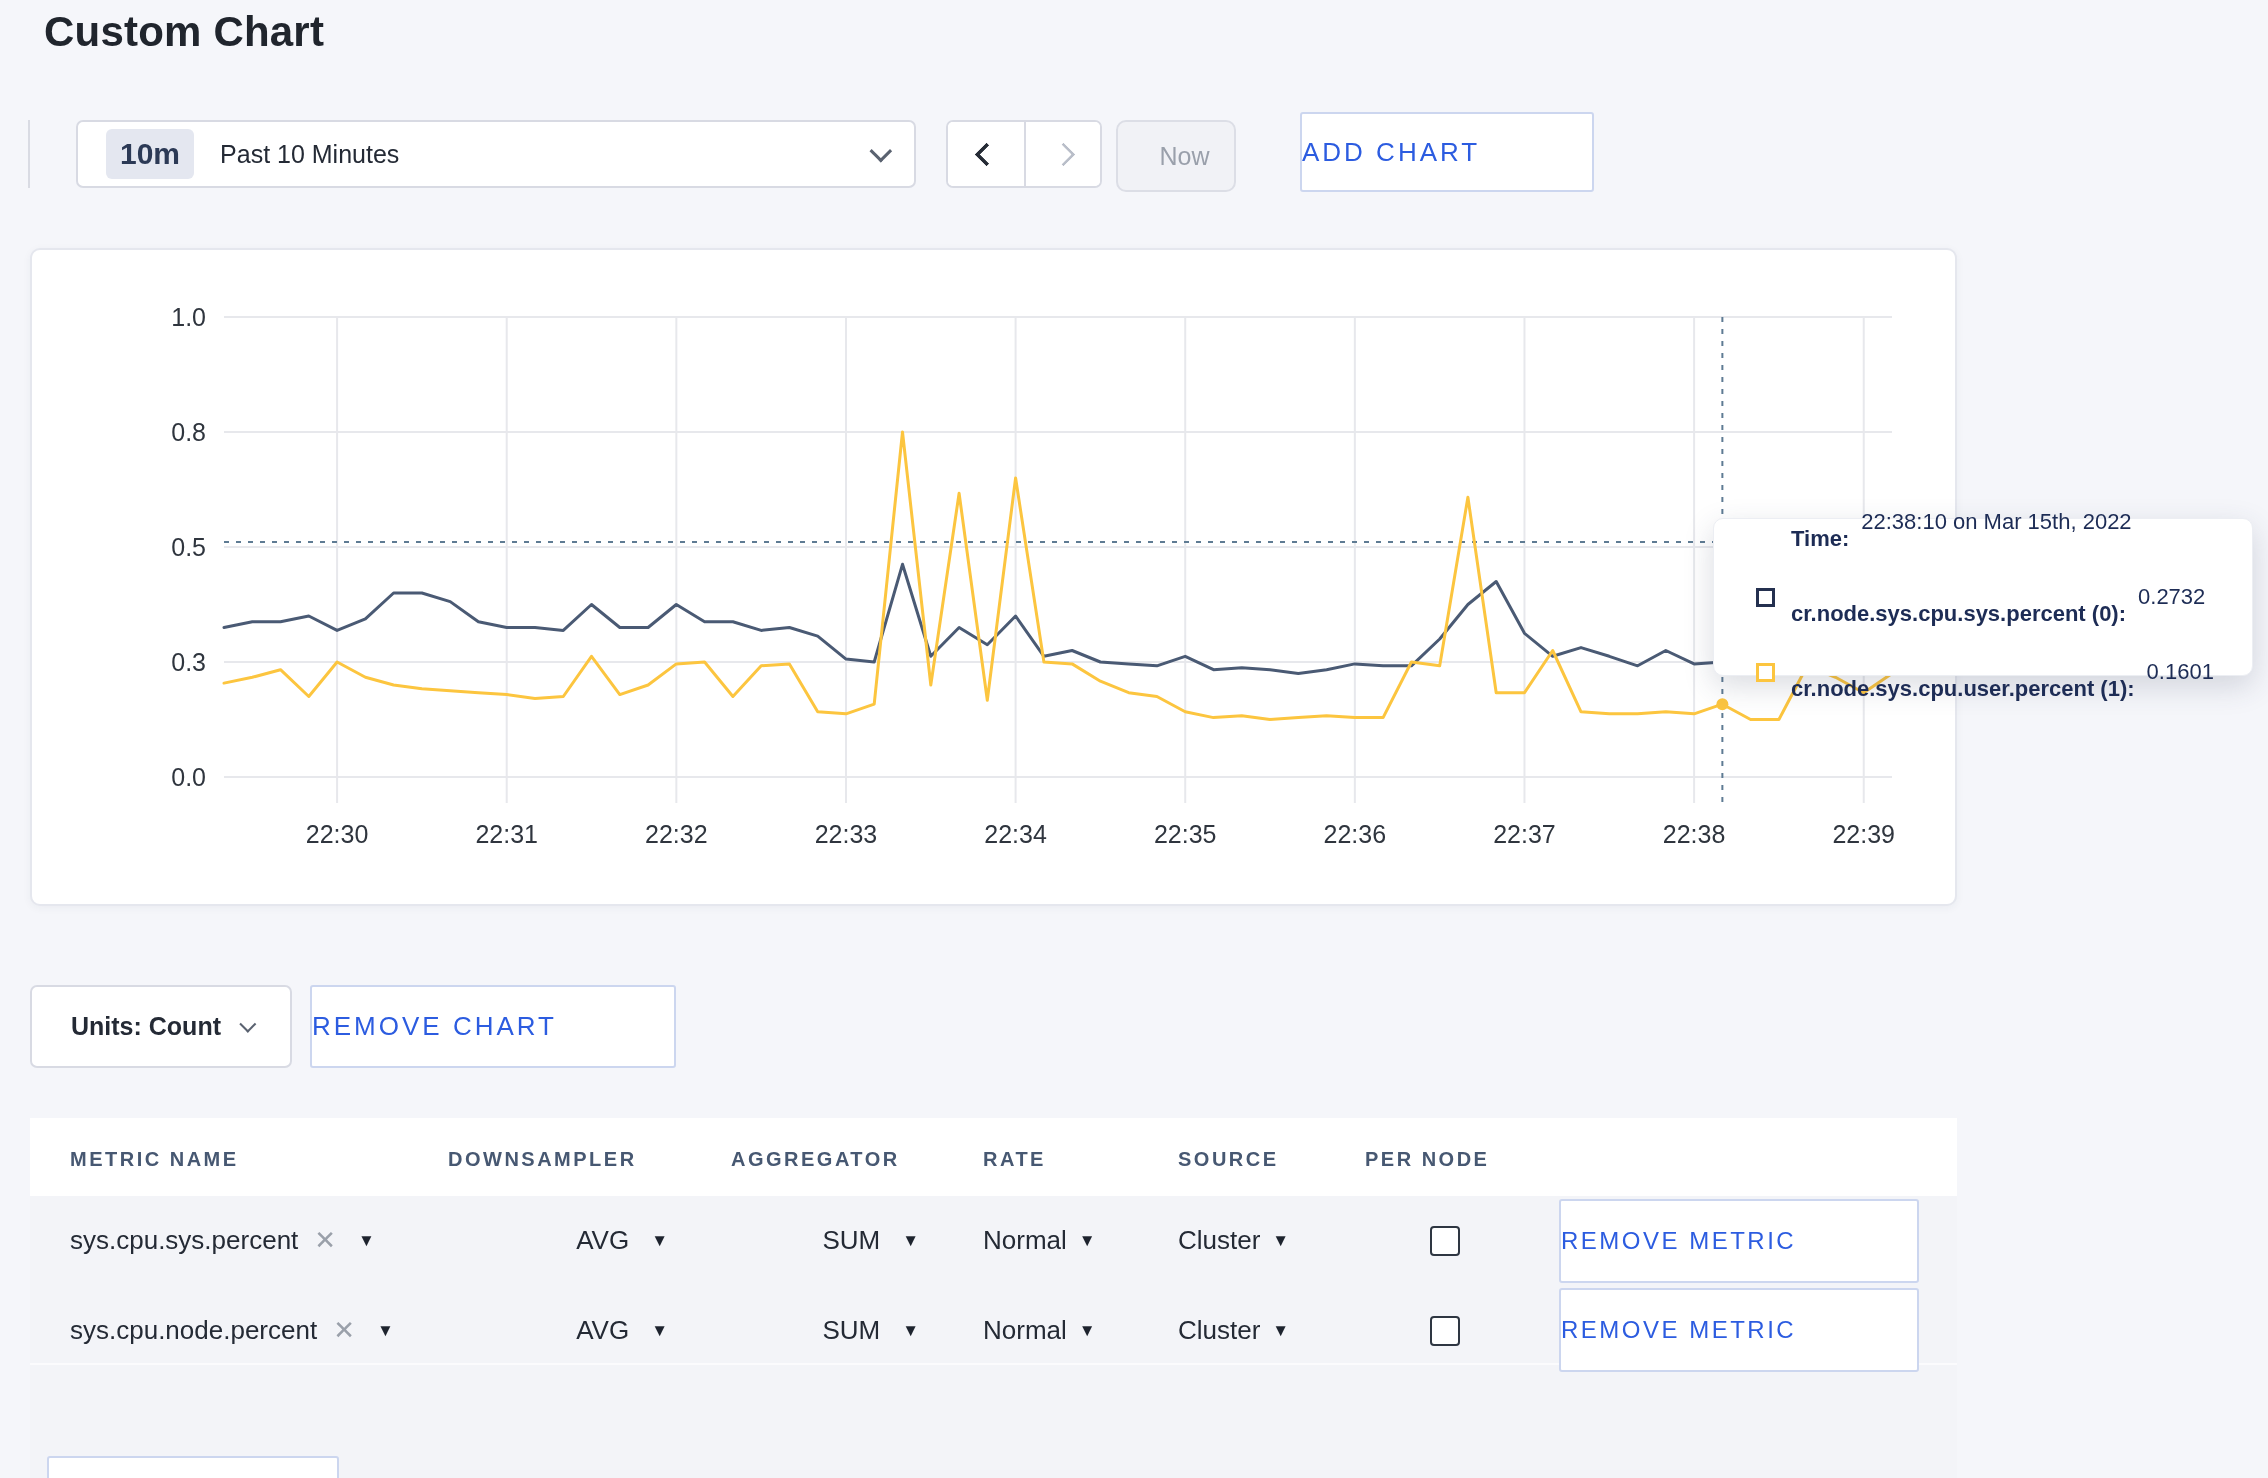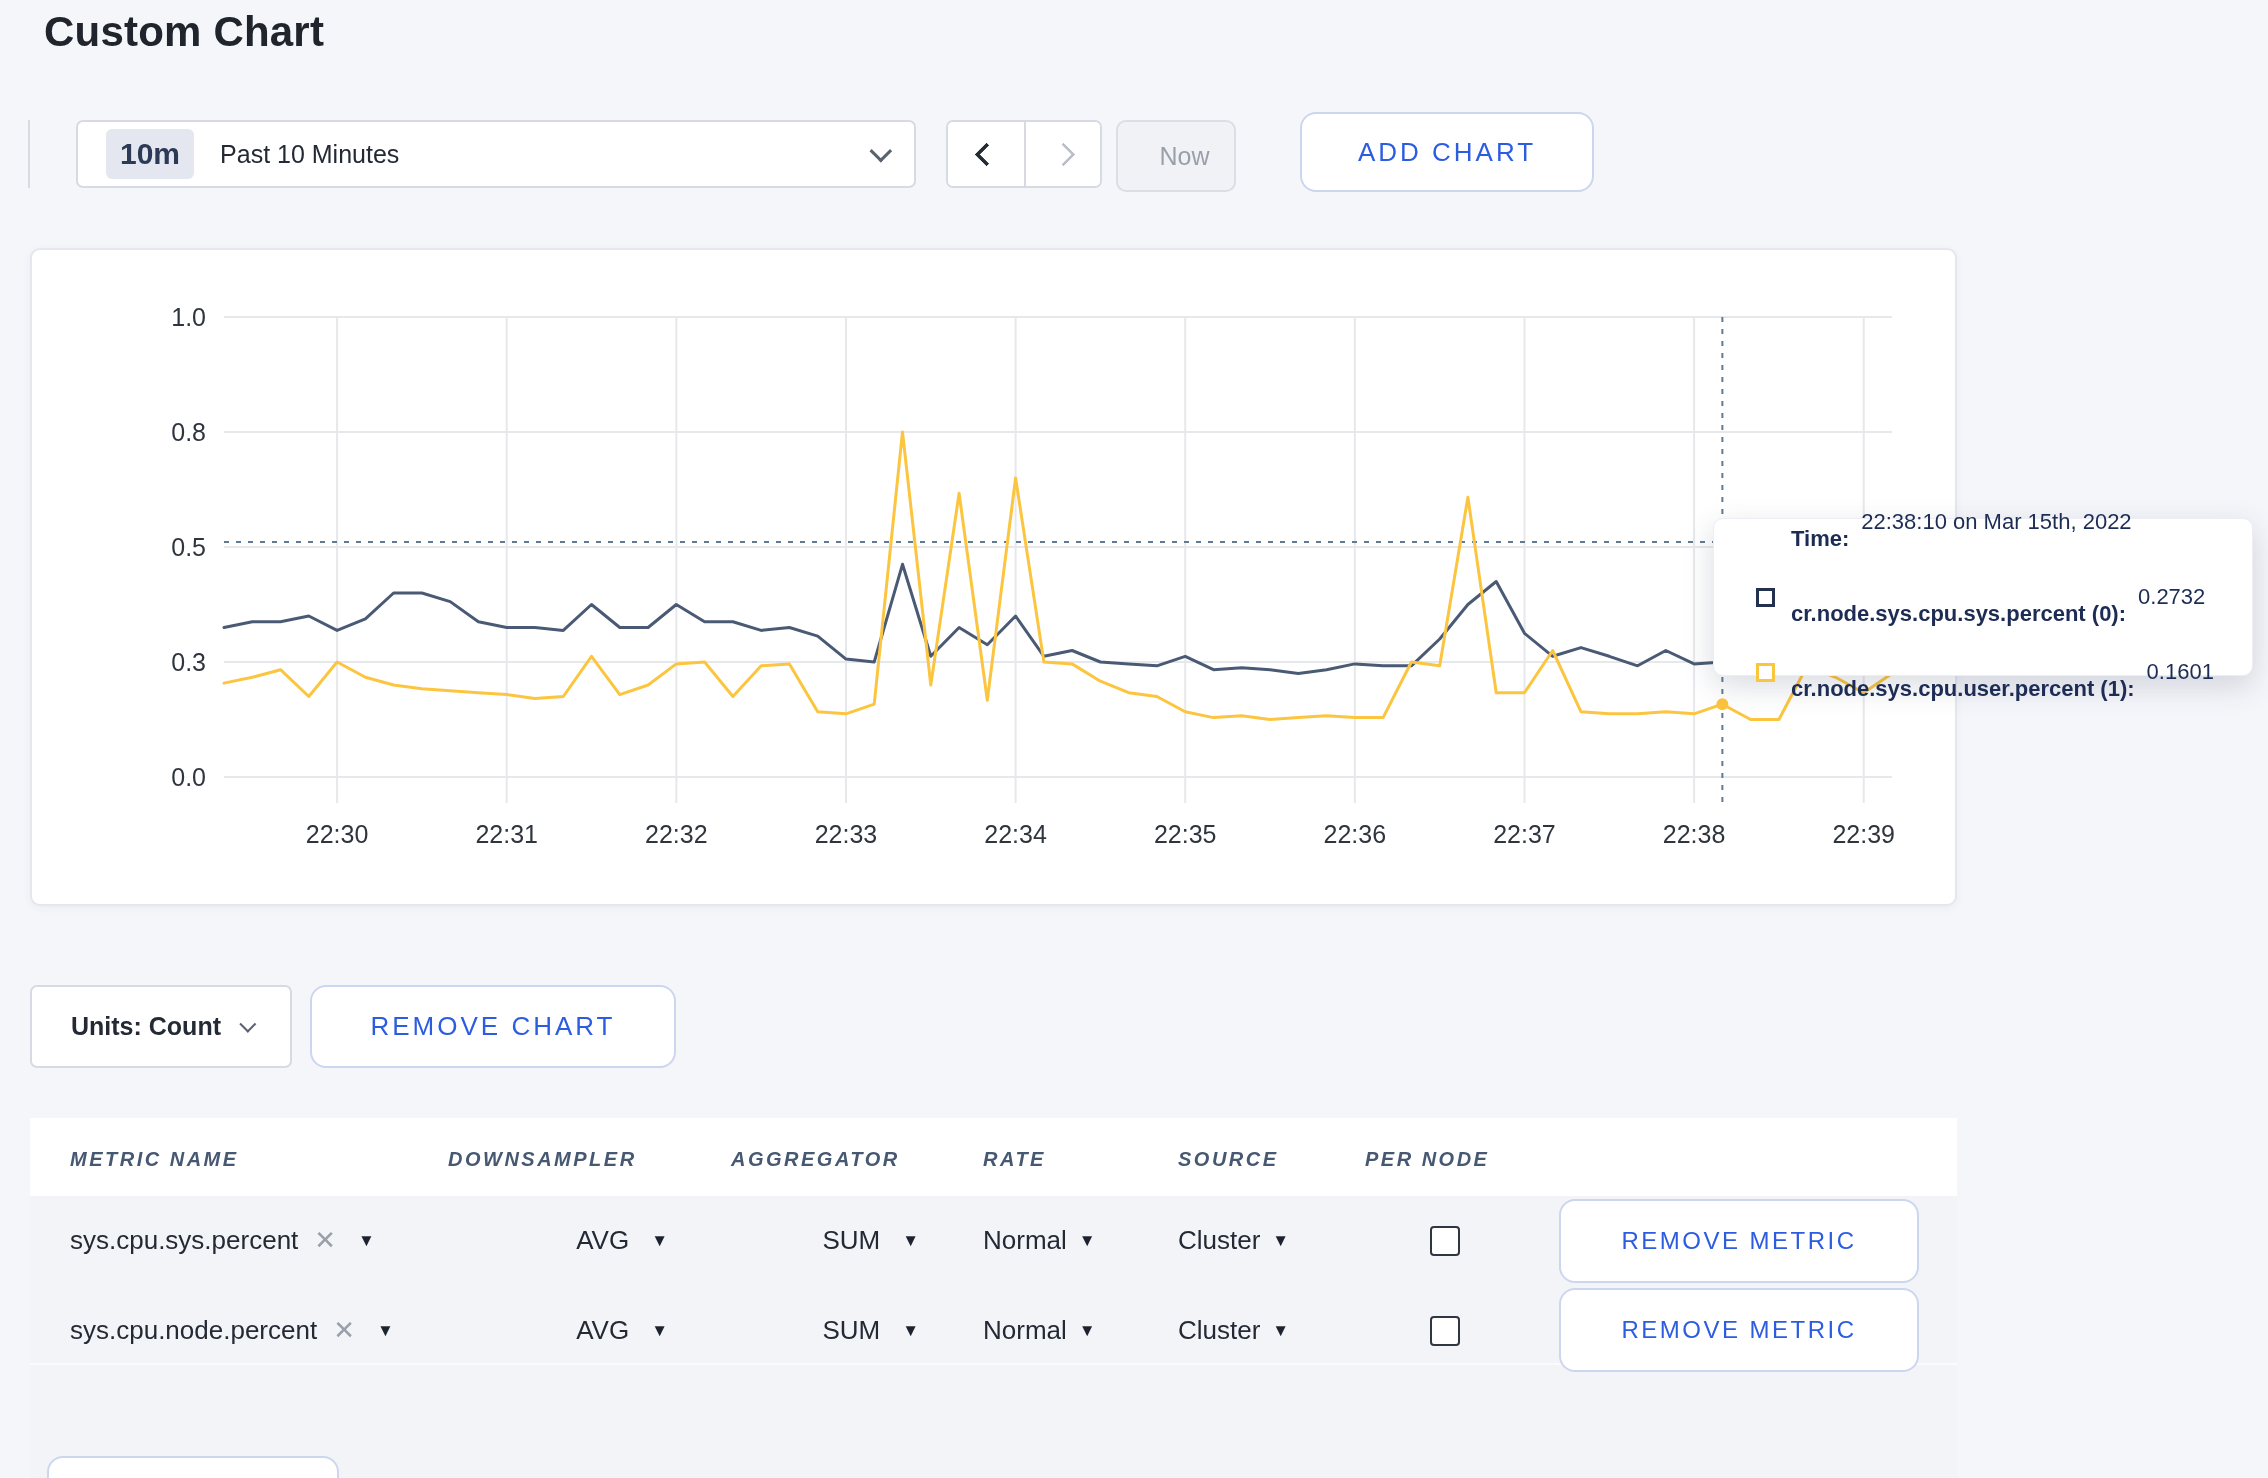--- a/index.html
+++ b/index.html
@@ -53,23 +53,23 @@
   .chev-right {
     width:17px; height:17px; border-right:3px solid #b9bec9; border-top:3px solid #b9bec9;
     transform:rotate(45deg); border-radius:1px;
   }
   .now-btn {
     position:absolute; left:1116px; top:120px; width:120px; height:72px;
     background:#f1f2f6; border:2px solid #dcdee6; border-radius:10px;
     font-size:25px; color:#9aa0ab; font-family:inherit; cursor:default;padding-left:17px;
   }
   .btn-blue-outline {
-    background:#fff; border:2px solid #ccd6ef; border-radius:16px;
+    background:#fff; border:2px solid #ccd6ef; border-radius:3px;
     color:#2c5ce0; font-weight:500; letter-spacing:3px; font-family:inherit;
-    cursor:pointer; text-align:center;
+    cursor:pointer; text-align:left;
   }
   .add-chart { position:absolute; left:1300px; top:112px; width:294px; height:80px; font-size:26px; }
 
   
   .chart-card {
     position:absolute; left:30px; top:248px; width:1927px; height:658px;
     background:#fff; border:2px solid #e5e7ee; border-radius:10px;
     box-shadow:0 2px 8px rgba(40,50,80,.05);
   }
   .chart-card svg { position:absolute; inset:0; }
@@ -105,21 +105,21 @@
   .metrics-card {
     position:absolute; left:30px; top:1118px; width:1927px; height:360px;
     background:#fff; overflow:hidden;
   }
   .metrics-body {
     position:absolute; left:0; top:78px; width:1927px; height:282px; background:#f3f4f8;
   }
   .row-gap { position:absolute; left:0; top:167px; width:1927px; height:2px; background:#fbfbfd; }
   .th {
     position:absolute; top:30px; font-size:20px; font-weight:700; letter-spacing:2.5px;
-    color:#475872; white-space:nowrap;font-style:italic;
+    color:#475872; white-space:nowrap;
   }
   .metric-row { position:absolute; left:0; width:1927px; height:89px; }
   .metric-row .cell {
     position:absolute; top:0; height:100%; display:flex; align-items:center;
     font-size:26px; color:#242a35; white-space:nowrap;
   }
   .sel-x { color:#9aa0aa; font-size:26px; margin-left:16px; }
   .tri { font-size:17px; color:#1d232e; margin-left:22px; }
   .tri-near { font-size:17px; color:#1d232e; margin-left:12px; }
   .sel-spread { justify-content:flex-end; }

